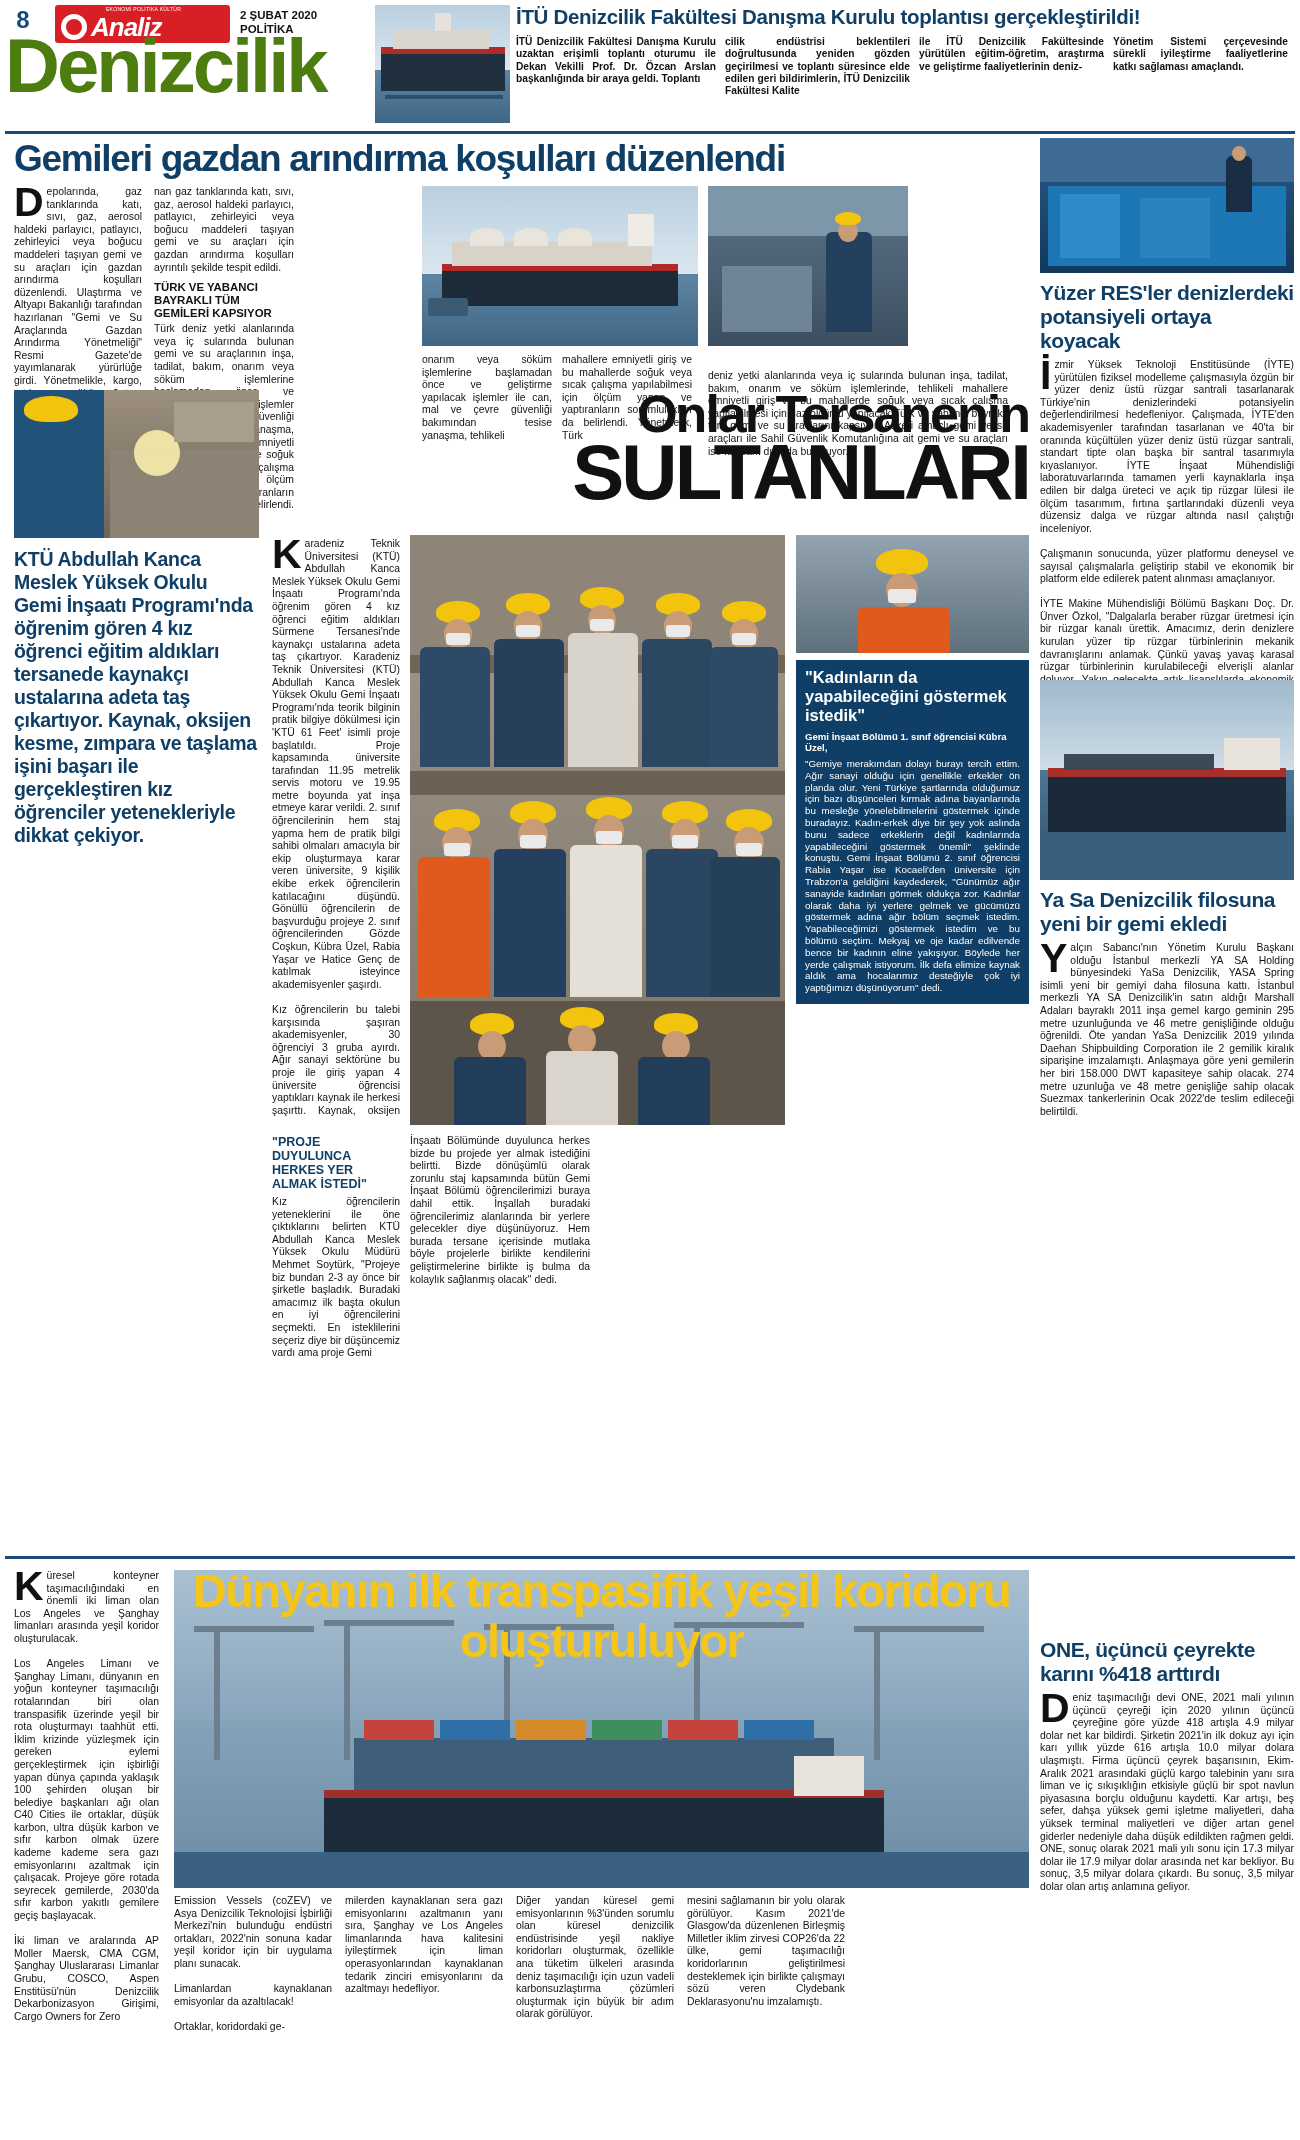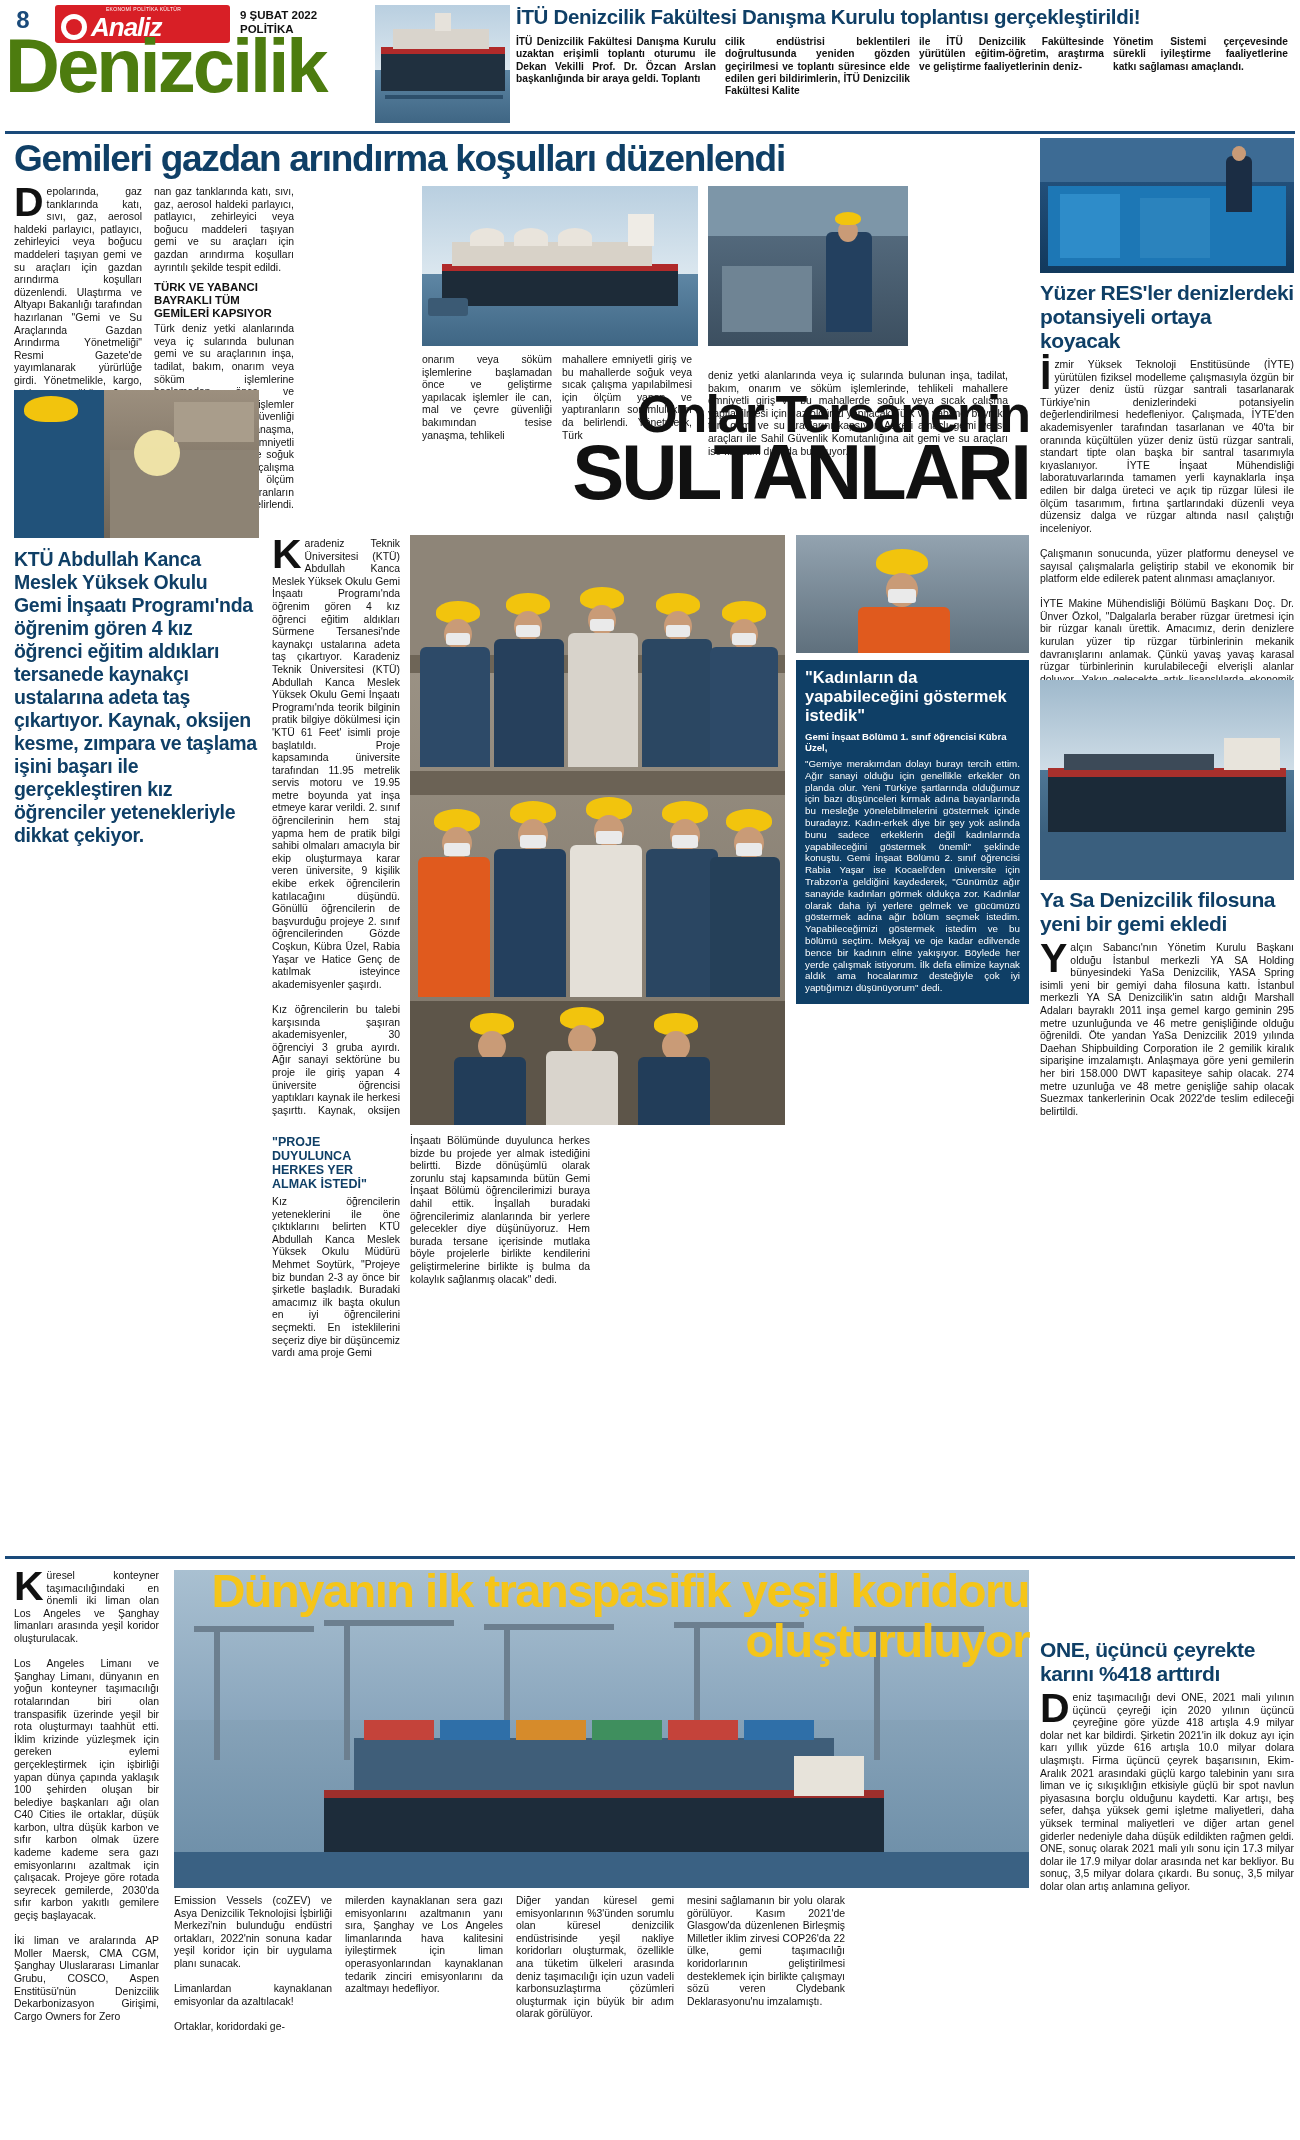--- a/index.html
+++ b/index.html
@@ -122,21 +122,21 @@
 
   
   .rail2 { position: absolute; left: 1040px; top: 680px; width: 254px; }
   .rail2-photo { width: 254px; height: 200px; overflow: hidden; background: #365f86; position: relative; }
 
   
   .s3 { position: absolute; left: 14px; top: 1570px; width: 1015px; }
   .s3-col1 { position: absolute; left: 0; top: 0; width: 145px; }
   .s3-title {
     position: absolute; left: 160px; top: -4px; width: 855px;
-    font-size: 47px; font-weight: bold; color: #f5c518; line-height: 50px; letter-spacing: -1.5px; text-align: right;
+    font-size: 47px; font-weight: bold; color: #f5c518; line-height: 50px; letter-spacing: -1.5px; text-align: center;
     z-index: 5;
   }
   .s3-photo { position: absolute; left: 160px; top: 0px; width: 855px; height: 318px; overflow: hidden; background: #4f7ca1; }
   .s3-cols { position: absolute; left: 160px; top: 325px; width: 855px; display: flex; gap: 13px; }
   .s3-cols .col { width: 158px; }
 
   
   .rail3 { position: absolute; left: 1040px; top: 1630px; width: 254px; }
 
   
@@ -159,21 +159,21 @@
   <div class="masthead">
     <div class="page-num">8</div>
 
     <div class="logo-box">
       <div class="logo-ribbon">EKONOMİ POLİTİKA KÜLTÜR</div>
       <div class="logo-swirl"></div>
       <div class="logo-text">Analiz</div>
     </div>
 
     <div class="date-block">
-      <div>9 ŞUBAT 2022</div>
+      <div>2 ŞUBAT 2020</div>
       <div>POLİTİKA</div>
     </div>
 
     <div class="deniz-title">Denizcilik</div>
 
     <div class="masthead-photo">
       <div class="sky"></div>
         <div class="sea"></div>
       <div class="hull" style="left:6px;top:48px;width:124px;height:38px;background:#20303f;"></div>
       <div class="band" style="left:6px;top:42px;width:124px;height:7px;"></div>

